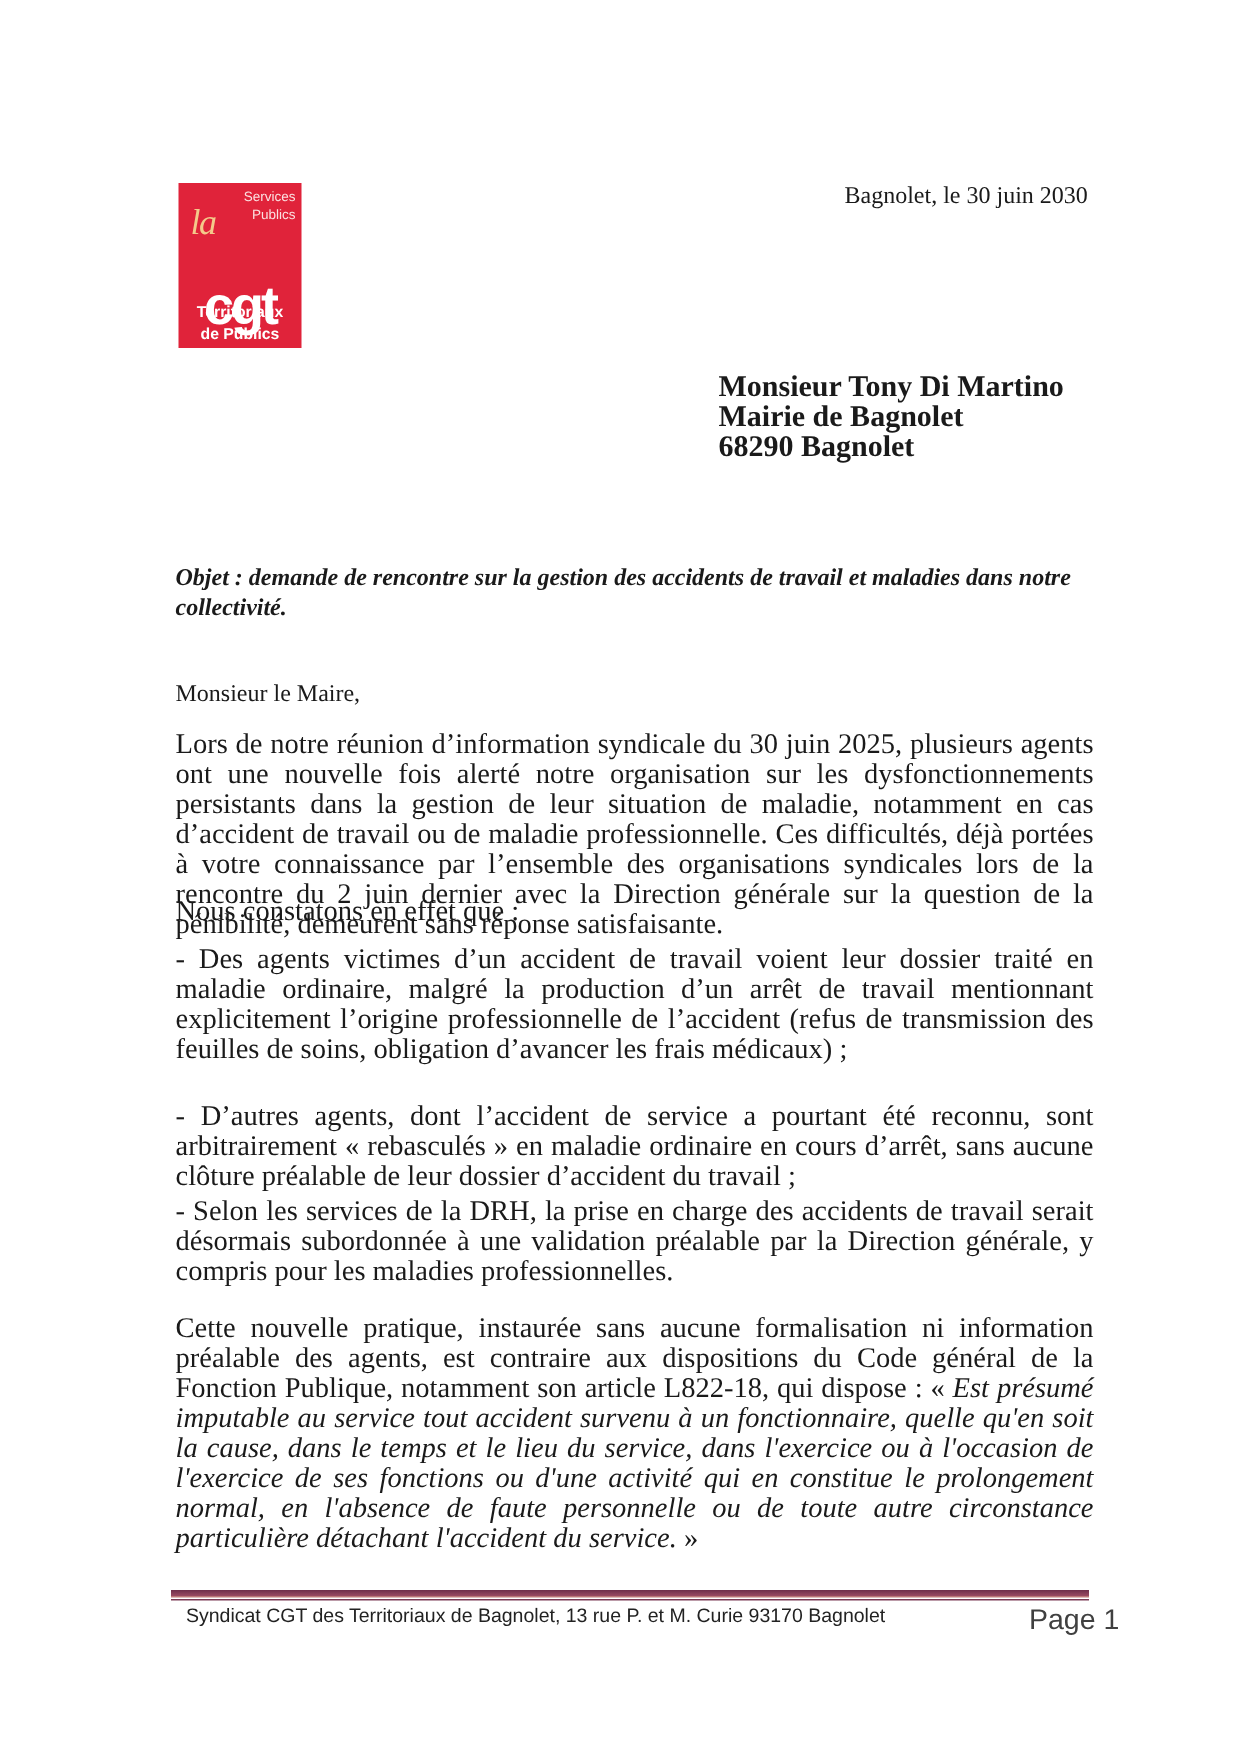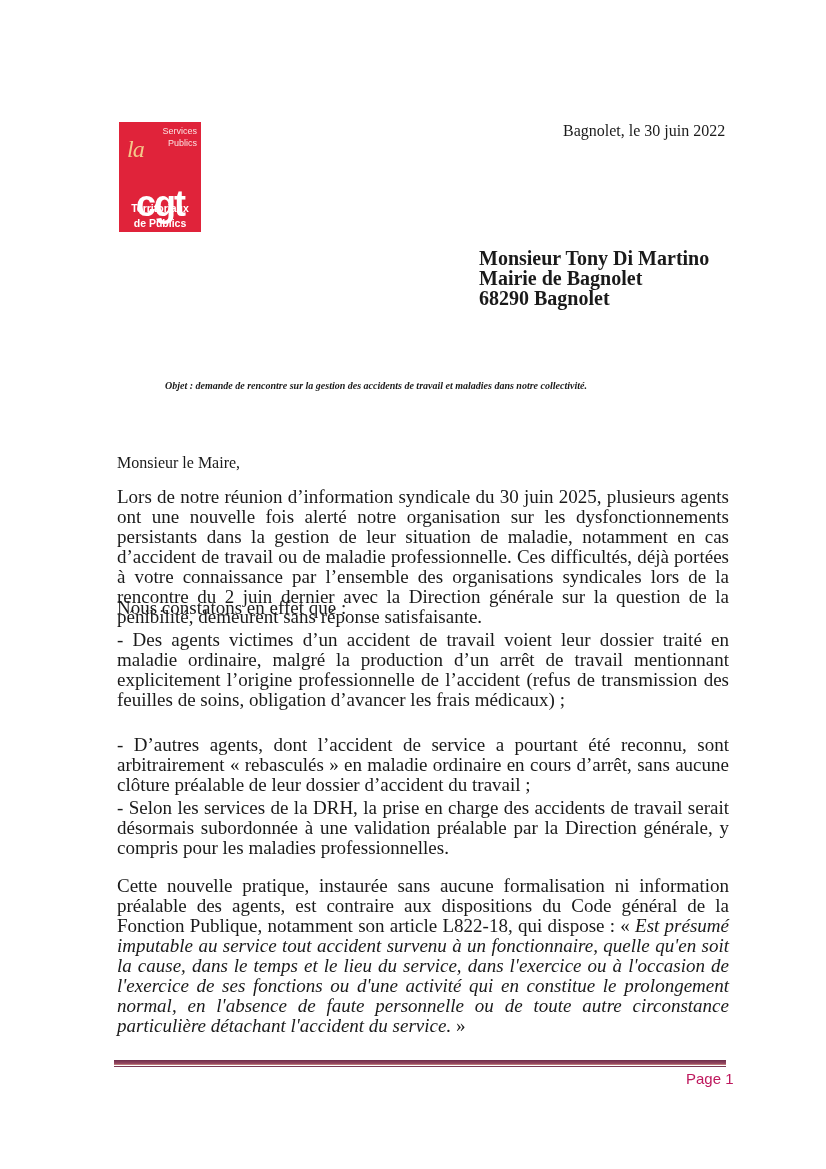--- a/index.html
+++ b/index.html
@@ -17,74 +17,75 @@
                font-size:36px; font-weight:bold; letter-spacing:-2px; line-height:40px; color:#fff;margin-top:28px; }
   .logo .terr { position:absolute; left:0; width:82px; text-align:center; font-weight:bold;
                 font-size:10.5px; color:#fff; }
   .logo .t1 { top:80px; }
   .logo .t2 { top:95px; }
 
   .date { position:absolute; left:563px; top:122px; font-size:16px; }
 
   .recipient { position:absolute; left:479px; top:248px; font-size:20px; font-weight:bold; line-height:20px; }
 
-  .subject { position:absolute; left:117px; top:376px; width:612px; font-size:10px;
-             font-weight:bold; font-style:italic; line-height:20px;margin-left:48px; }
+  .subject { position:absolute; left:117px; top:376px; width:612px; font-size:16px;
+             font-weight:bold; font-style:italic; line-height:20px; }
 
   .greeting { position:absolute; left:117px; top:454px; font-size:16px; }
 
   .body-text { position:absolute; left:117px; width:612px; font-size:19px; line-height:20px;
                text-align:justify; }
   .p1 { top:487px; }
   .p2 { top:598px; }
   .p3 { top:630px; }
   .p4 { top:735px; }
   .p5 { top:798px; }
   .p6 { top:876px; }
   .quote { font-style:italic; }
 
   .footer-rule { position:absolute; left:114px; top:1060px; width:612px; height:4px;
                  background:linear-gradient(#6e2e4a,#9a4b63); border-bottom:1px solid #b77; }
   .footer-rule2 { position:absolute; left:114px; top:1066px; width:612px; height:1px; background:#7a3a55; }
   .footer-text { position:absolute; left:124px; top:1069px; font-family:"Liberation Sans", sans-serif;
                  font-size:13px; color:#222; }
   .footer-page { position:absolute; left:686px; top:1070px; font-family:"Liberation Sans", sans-serif;
-                 font-size:15px; color:#be185d; }
+                 font-size:19px; color:#404040; }
 </style>
 </head>
 <body>
 
 <div class="page">
 
   <div class="logo">
     <div class="svc">
       <div>Services</div>
       <div>Publics</div>
     </div>
     <div class="la">la</div>
     <div class="cgt">cgt</div>
     <div class="terr t1">Territoriaux</div>
     <div class="terr t2">de Publics</div>
   </div>
 
-  <div class="date">Bagnolet, le 30 juin 2022</div>
+  <div class="date">Bagnolet, le 30 juin 2030</div>
 
   <div class="recipient">
     <div>Monsieur Tony Di Martino</div>
     <div>Mairie de Bagnolet</div>
     <div>68290 Bagnolet</div>
   </div>
 
   <div class="subject">Objet : demande de rencontre sur la gestion des accidents de travail et maladies dans notre collectivité.</div>
 
   <div class="greeting">Monsieur le Maire,</div>
 
   <div class="body-text p1">Lors de notre réunion d’information syndicale du 30 juin 2025, plusieurs agents ont une nouvelle fois alerté notre organisation sur les dysfonctionnements persistants dans la gestion de leur situation de maladie, notamment en cas d’accident de travail ou de maladie professionnelle. Ces difficultés, déjà portées à votre connaissance par l’ensemble des organisations syndicales lors de la rencontre du 2 juin dernier avec la Direction générale sur la question de la pénibilité, demeurent sans réponse satisfaisante.</div>
   <div class="body-text p2">Nous constatons en effet que :</div>
   <div class="body-text p3">- Des agents victimes d’un accident de travail voient leur dossier traité en maladie ordinaire, malgré la production d’un arrêt de travail mentionnant explicitement l’origine professionnelle de l’accident (refus de transmission des feuilles de soins, obligation d’avancer les frais médicaux) ;</div>
   <div class="body-text p5">- Selon les services de la DRH, la prise en charge des accidents de travail serait désormais subordonnée à une validation préalable par la Direction générale, y compris pour les maladies professionnelles.</div>
   <div class="body-text p4">- D’autres agents, dont l’accident de service a pourtant été reconnu, sont arbitrairement « rebasculés » en maladie ordinaire en cours d’arrêt, sans aucune clôture préalable de leur dossier d’accident du travail ;</div>
   <div class="body-text p6"><span>Cette nouvelle pratique, instaurée sans aucune formalisation ni information préalable des agents, est contraire aux dispositions du Code général de la Fonction Publique, notamment son article L822-18, qui dispose : « </span><span class="quote">Est présumé imputable au service tout accident survenu à un fonctionnaire, quelle qu'en soit la cause, dans le temps et le lieu du service, dans l'exercice ou à l'occasion de l'exercice de ses fonctions ou d'une activité qui en constitue le prolongement normal, en l'absence de faute personnelle ou de toute autre circonstance particulière détachant l'accident du service.</span><span> »</span></div>
 
   <div class="footer-rule"></div>
   <div class="footer-rule2"></div>
+  <div class="footer-text">Syndicat CGT des Territoriaux de Bagnolet, 13 rue P. et M. Curie 93170 Bagnolet</div>
   <div class="footer-page">Page 1</div>
 </div>
 
 </body></html>

